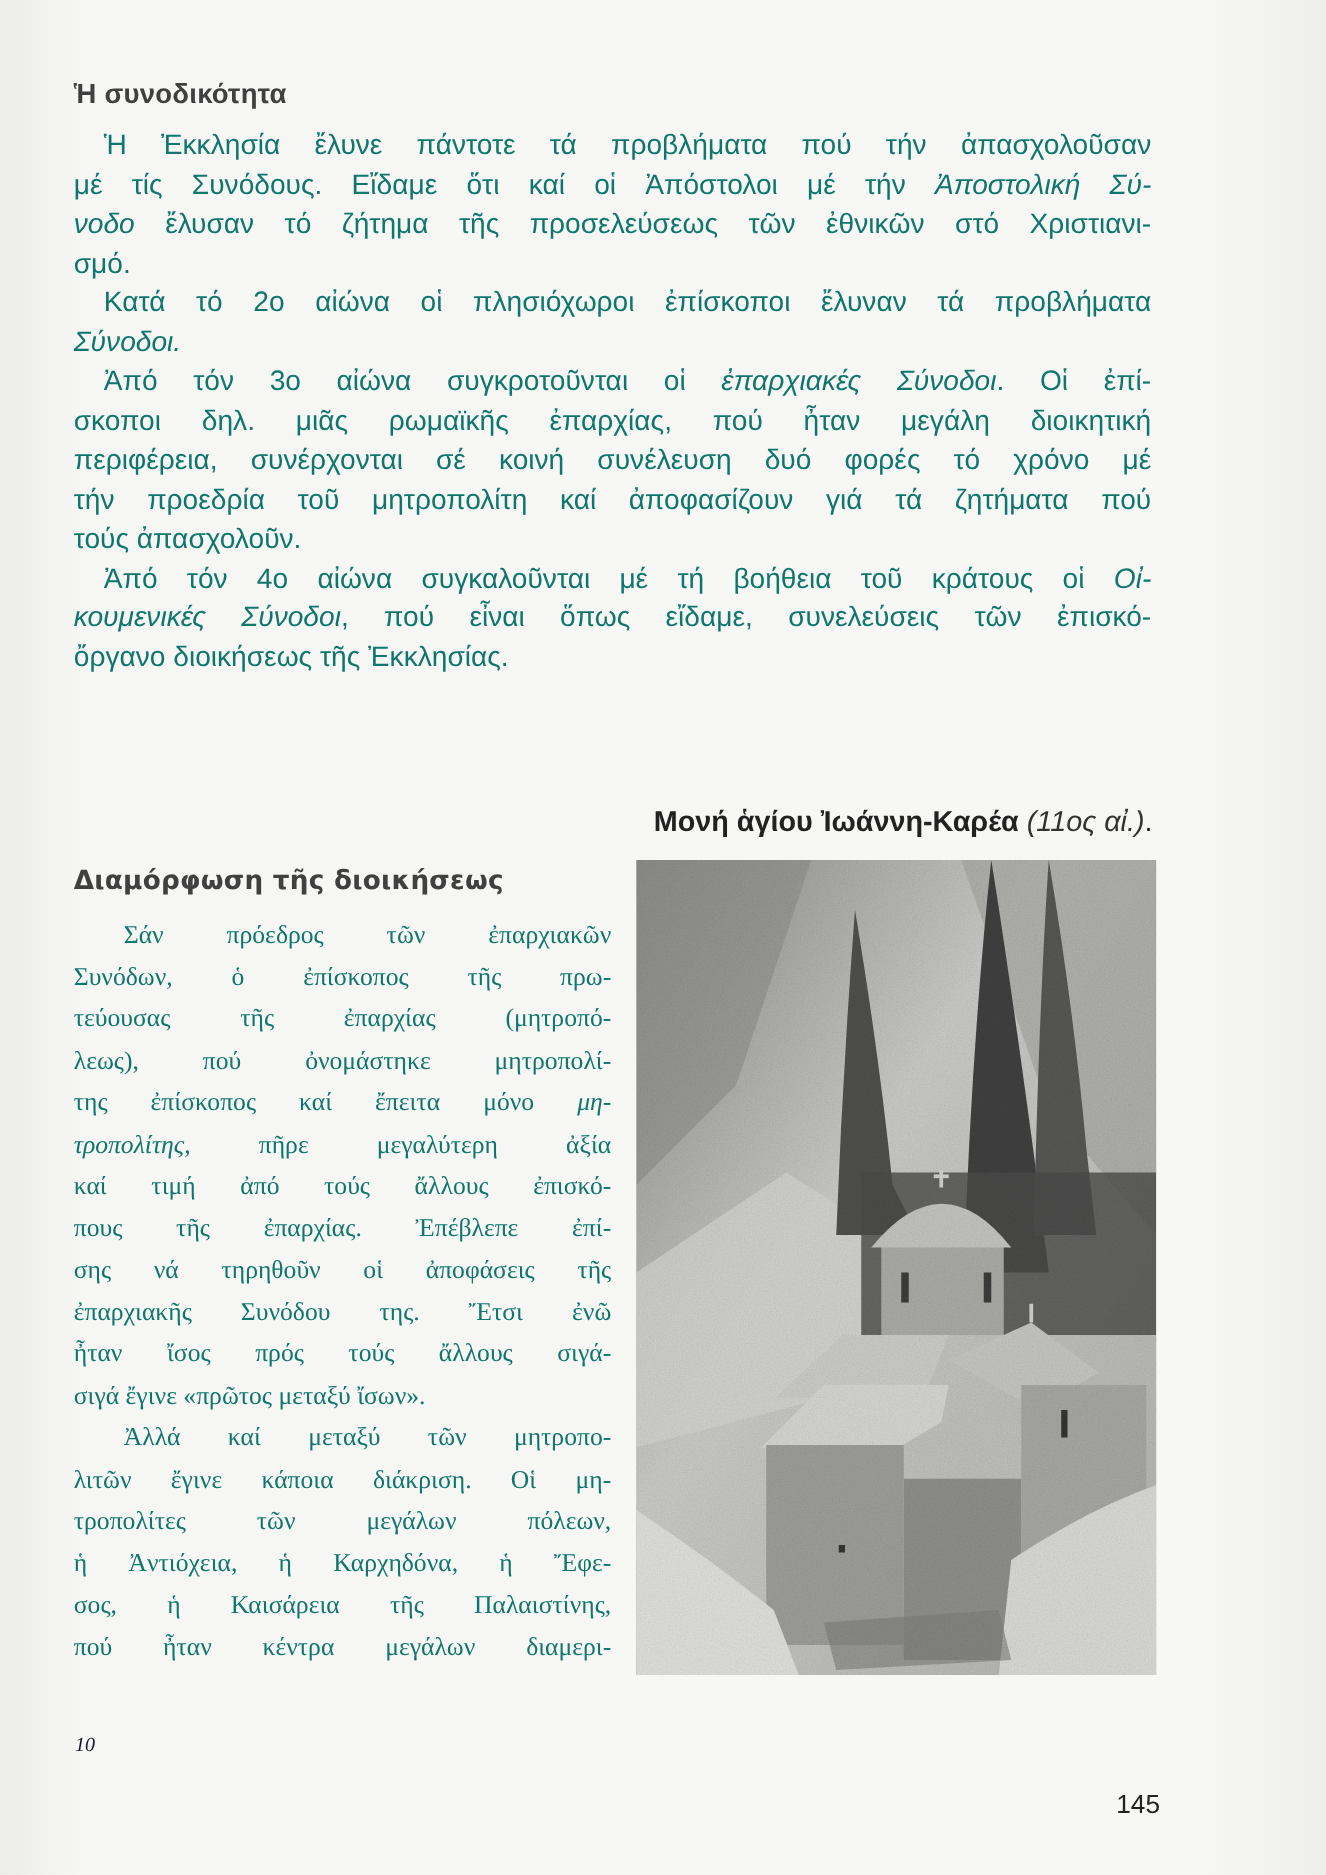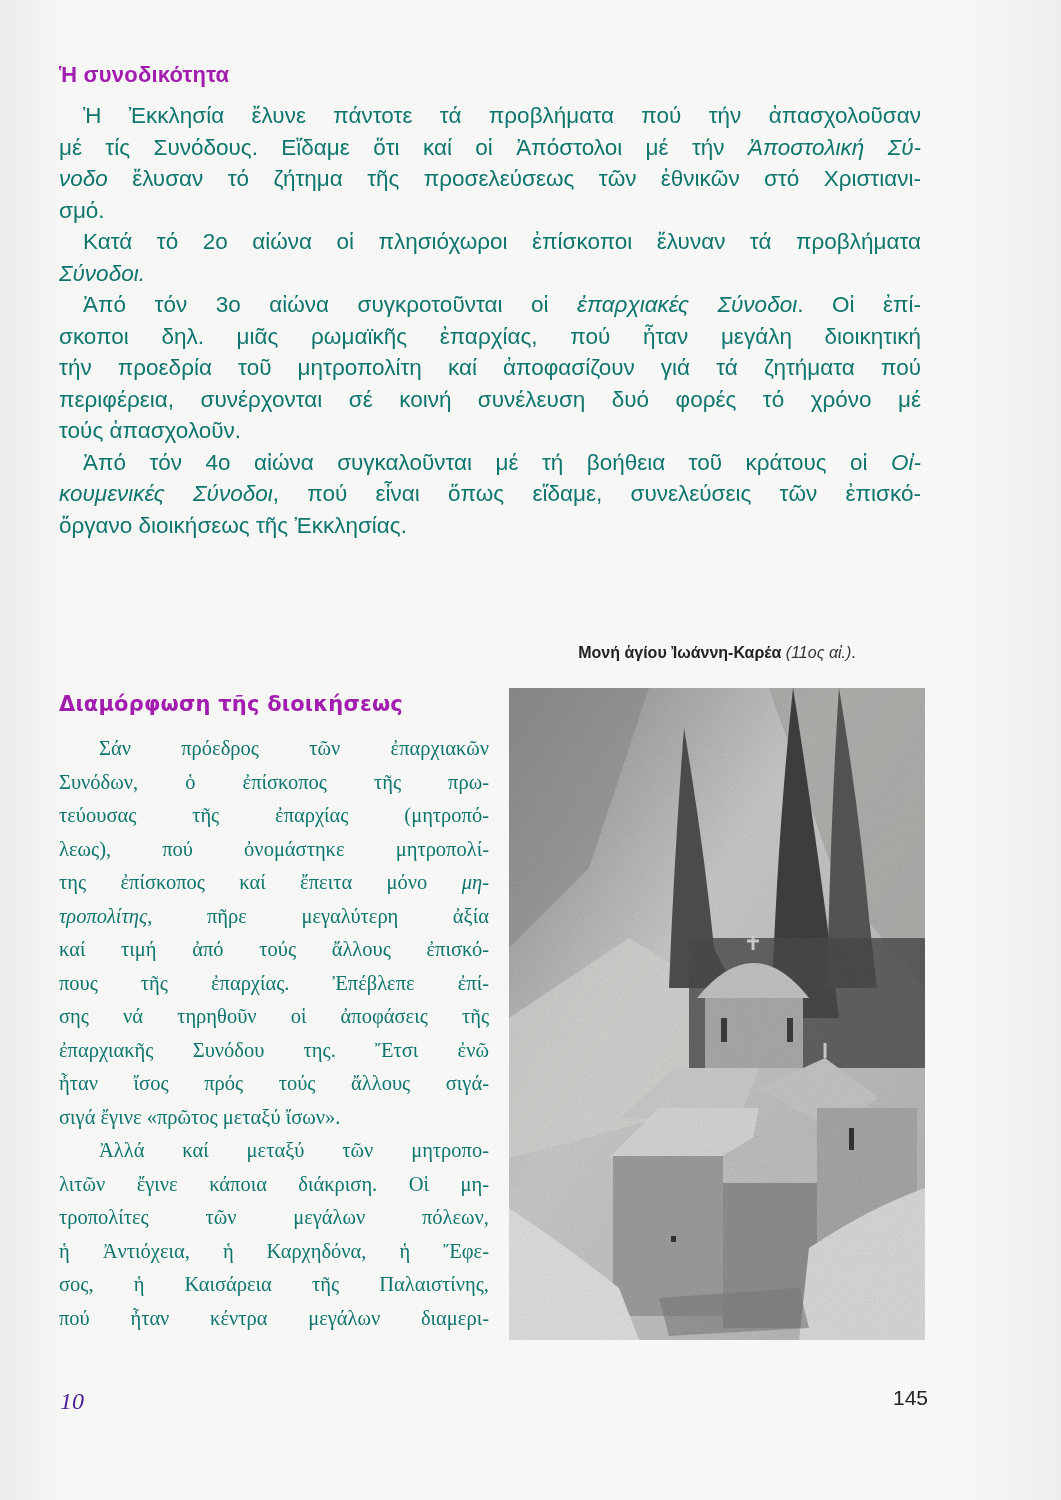--- a/index.html
+++ b/index.html
@@ -7,81 +7,81 @@
     width: 1061px; height: 1500px; position: relative; overflow: hidden;
     background: #f3f3f1;
     font-family: "Liberation Sans", "DejaVu Sans", sans-serif;
     color: #2a2a2a;
   }
   .page-shade {
     position: absolute; inset: 0;
     background: linear-gradient(90deg, #ececea 0%, #f6f6f4 6%, #f7f7f5 90%, #eeeeec 100%);
   }
   .heading {
-    position: absolute; font-weight: bold; font-size: 22px; color: #a21caf;
+    position: absolute; font-weight: bold; font-size: 22px; color: #404040;
     letter-spacing: 0.2px;
   }
   .para {
     position: absolute; font-size: 22.5px; line-height: 31.5px; color: #0f766e;
     text-align: justify; margin: 0;
   }
   .para .ln { display: block; white-space: nowrap; text-align-last: justify; }
   .para .ln.last { text-align-last: left; }
   .para .ln.ind { text-indent: 24px; }
   em { font-style: italic; }
 
   #sec1 { left: 59px; top: 62px; }
   #p1 { left: 59px; top: 100px; width: 862px; }
 
   .caption {
     position: absolute; left: 512px; top: 644px; width: 410px;
-    font-size: 16px; text-align: center; color: #222;
+    font-size: 23px; text-align: right; color: #222;
   }
   .caption b { font-weight: bold; }
   .caption i { font-style: italic; color: #333; }
 
   #sec2 { left: 59px; top: 692px; font-family: "DejaVu Sans", sans-serif; font-size: 21px; }
   #p2 {
     left: 59px; top: 732px; width: 430px;
     font-family: Liberation Serif, serif; font-size: 20.5px; line-height: 33.5px;
   }
   #p2 .ln.ind { text-indent: 40px; }
 
   .photo {
     position: absolute; left: 509px; top: 688px; width: 416px; height: 652px;
     background: #bdbdbb; overflow: hidden;
   }
   .photo svg { display: block; }
 
   .folio-left {
-    position: absolute; left: 60px; top: 1388px; font-size: 24px;
-    font-family: "Liberation Serif", serif; font-style: italic; color: #4c1d95;
+    position: absolute; left: 60px; top: 1388px; font-size: 16px;
+    font-family: "Liberation Serif", serif; font-style: italic; color: #0f172a;
   }
   .folio-right {
-    position: absolute; left: 893px; top: 1386px; font-size: 21px; color: #222;
+    position: absolute; left: 893px; top: 1432px; font-size: 21px; color: #222;
   }
 </style>
 </head>
 <body>
 
 <div class="page-shade"></div>
 
 <div id="sec1" class="heading">Ἡ συνοδικότητα</div>
 
 <div id="p1" class="para">
   <span class="ln ind">Ἡ Ἐκκλησία ἔλυνε πάντοτε τά προβλήματα πού τήν ἀπασχολοῦσαν</span>
   <span class="ln"><span>μέ τίς Συνόδους. Εἴδαμε ὅτι καί οἱ Ἀπόστολοι μέ τήν </span><em>Ἀποστολική Σύ-</em></span>
   <span class="ln"><em>νοδο</em><span> ἔλυσαν τό ζήτημα τῆς προσελεύσεως τῶν ἐθνικῶν στό Χριστιανι-</span></span>
   <span class="ln last">σμό.</span>
   <span class="ln ind">Κατά τό 2ο αἰώνα οἱ πλησιόχωροι ἐπίσκοποι ἔλυναν τά προβλήματα</span>
   <span class="ln last"><em>Σύνοδοι.</em></span>
   <span class="ln ind"><span>Ἀπό τόν 3ο αἰώνα συγκροτοῦνται οἱ </span><em>ἐπαρχιακές Σύνοδοι</em><span>. Οἱ ἐπί-</span></span>
   <span class="ln">σκοποι δηλ. μιᾶς ρωμαϊκῆς ἐπαρχίας, πού ἦταν μεγάλη διοικητική</span>
+  <span class="ln">περιφέρεια, συνέρχονται σέ κοινή συνέλευση δυό φορές τό χρόνο μέ</span>
   <span class="ln">τήν προεδρία τοῦ μητροπολίτη καί ἀποφασίζουν γιά τά ζητήματα πού</span>
-  <span class="ln">περιφέρεια, συνέρχονται σέ κοινή συνέλευση δυό φορές τό χρόνο μέ</span>
   <span class="ln last">τούς ἀπασχολοῦν.</span>
   <span class="ln ind"><span>Ἀπό τόν 4ο αἰώνα συγκαλοῦνται μέ τή βοήθεια τοῦ κράτους οἱ </span><em>Οἰ-</em></span>
   <span class="ln"><em>κουμενικές Σύνοδοι</em><span>, πού εἶναι ὅπως εἴδαμε, συνελεύσεις τῶν ἐπισκό-</span></span>
   <span class="ln last">ὄργανο διοικήσεως τῆς Ἐκκλησίας.</span>
 </div>
 
 <div class="caption">
   <b>Μονή ἁγίου Ἰωάννη-Καρέα</b>
   <i>(11ος αἰ.)</i><span>.</span>
 </div>

